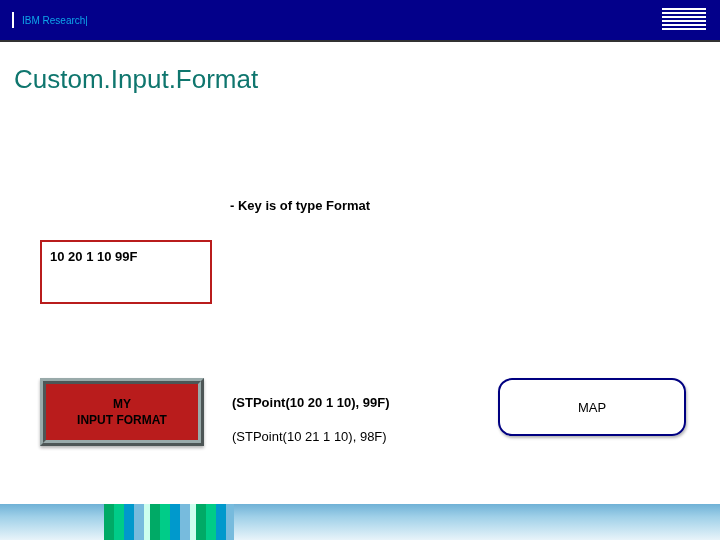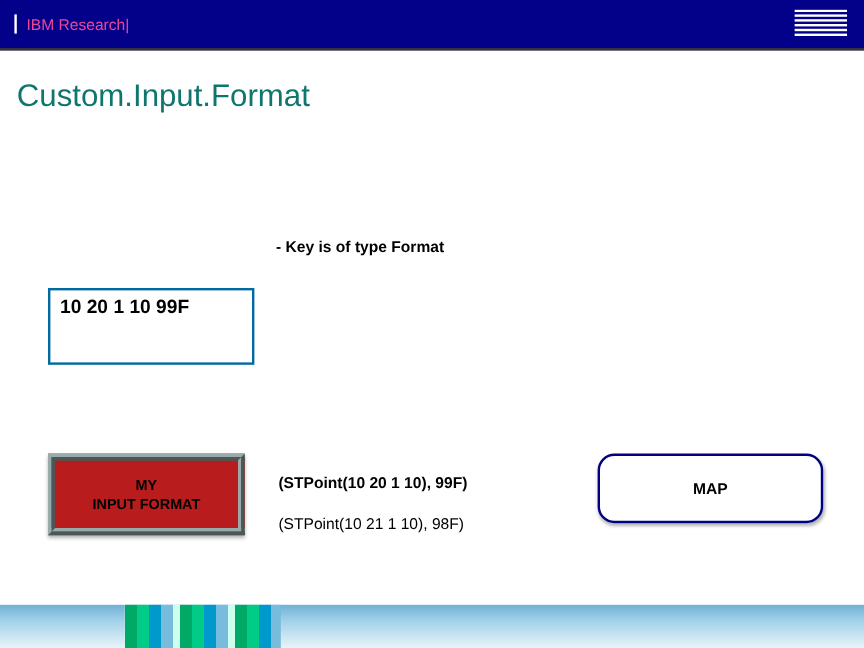--- a/index.html
+++ b/index.html
@@ -1,27 +1,27 @@
 <!DOCTYPE html>
 <html><head>
 <meta charset="utf-8">
 <style>
   body{margin:0;font-family:Arial,Helvetica,sans-serif;background:#fff;width:720px;height:540px;overflow:hidden;position:relative}
   .header{background:#03008a;height:40px;position:relative;padding:0 12px;display:flex;align-items:center;border-bottom:2px solid #333}
   .hbar{width:2px;height:16px;background:#fff;margin-right:8px}
-  .htxt{color:#ec4899;font-size:13px}
+  .htxt{color:#0ea5e9;font-size:10px}
   .ibm-logo{position:absolute;right:14px;top:8px}
   .title{font-size:26px;color:#0f766e;margin:22px 0 0 14px}
   .bullet{position:absolute;left:230px;top:198px;font-size:13px;font-weight:bold}
   .bullet:before{content:"- ";}
-  .databox{position:absolute;left:40px;top:240px;width:152px;height:48px;border:2px solid #0369a1;background:#fff;padding:6px 8px;font-size:16px;line-height:17px;font-weight:bold}
+  .databox{position:absolute;left:40px;top:240px;width:152px;height:48px;border:2px solid #b91c1c;background:#fff;padding:6px 8px;font-size:13px;line-height:17px;font-weight:bold}
   .fmtbox{position:absolute;left:40px;top:378px;width:152px;height:56px;border:6px ridge #9aa;background:#b91c1c;display:flex;align-items:center;justify-content:center;text-align:center;font-size:12px;font-weight:bold;line-height:16px;box-shadow:0 2px 3px rgba(0,0,0,.3)}
   .kv1{position:absolute;left:232px;top:395px;font-size:13px;font-weight:bold}
   .kv2{position:absolute;left:232px;top:429px;font-size:13px;font-weight:normal}
-  .mapbox{position:absolute;left:498px;top:378px;width:184px;height:54px;border:2px solid #000080;border-radius:14px;display:flex;align-items:center;justify-content:center;font-size:13px;font-weight:bold;box-shadow:1px 2px 3px rgba(0,0,0,.3)}
+  .mapbox{position:absolute;left:498px;top:378px;width:184px;height:54px;border:2px solid #000080;border-radius:14px;display:flex;align-items:center;justify-content:center;font-size:13px;font-weight:normal;box-shadow:1px 2px 3px rgba(0,0,0,.3)}
   .footer{position:absolute;bottom:0;left:0;width:720px;height:36px;background:linear-gradient(to bottom,#6fb1d6 0%,#9fd0e8 35%,#e8f4fa 100%)}
   .footer .band{position:absolute;left:104px;bottom:0;width:130px;height:36px;background:repeating-linear-gradient(90deg,#0a6 0 10px,#0c8 10px 20px,#09c 20px 30px,#7bd 30px 40px,#cfe 40px 46px)}
 </style>
 </head>
 <body>
 
 <div class="header">
   <div class="hbar"></div>
   <span class="htxt">IBM Research</span>
   <span class="htxt">  |  </span>

